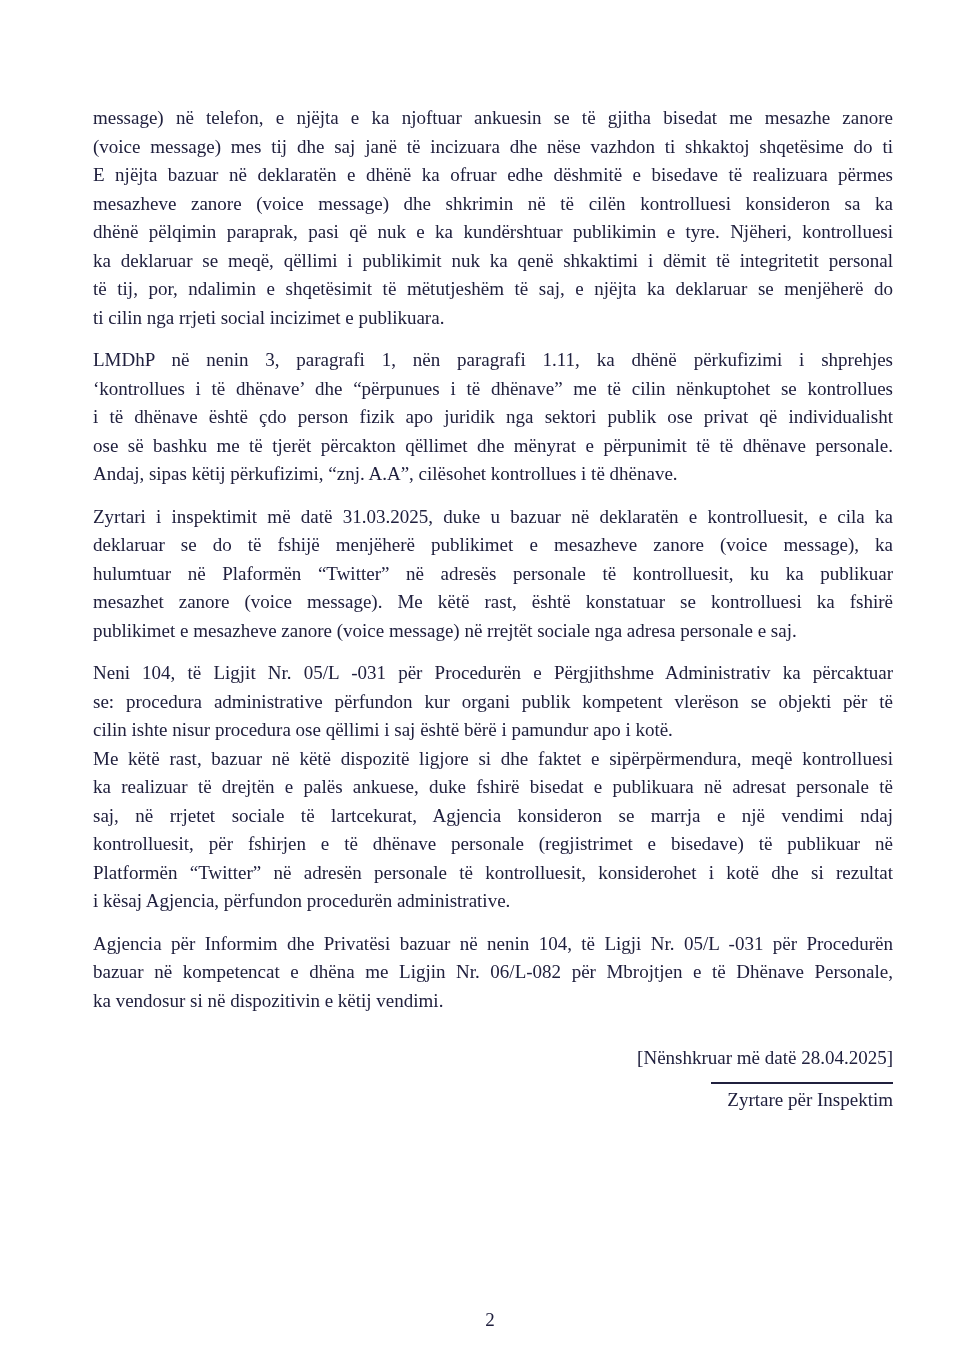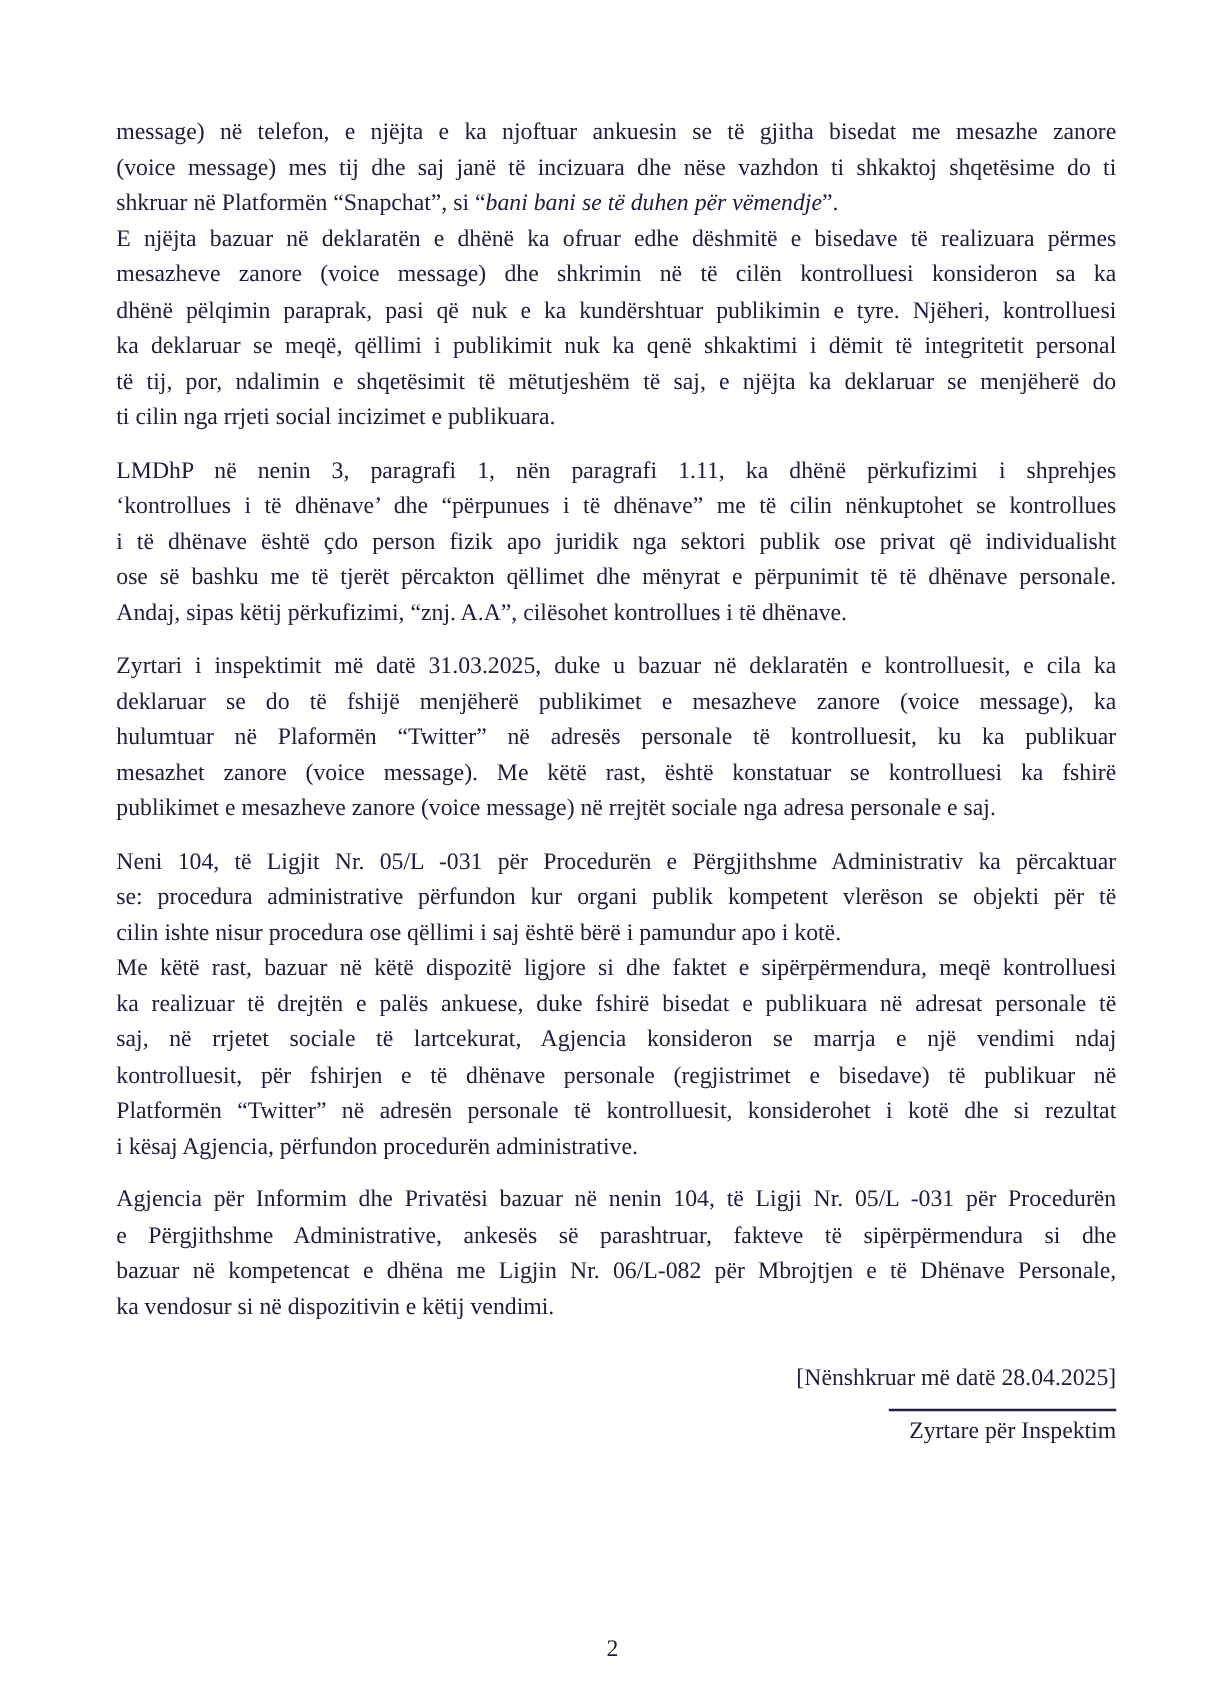--- a/index.html
+++ b/index.html
@@ -7,21 +7,21 @@
   body {
     position: relative;
     background: #ffffff;
     color: #20203e;
     font-family: "Liberation Serif", "DejaVu Serif", serif;
     overflow: hidden;
   }
   .content {
     position: absolute;
     left: 93px;
-    top: 92px;
+    top: 104px;
     width: 800px;
     font-size: 19px;
     line-height: 28.5px;
   }
   .para { margin: 0; }
   .para.gap { margin-top: 14px; }
   .line {
     text-align: justify;
     text-align-last: justify;
     text-justify: inter-word;
@@ -56,21 +56,20 @@
   }
 </style>
 </head>
 <body>
 
 <div class="content">
   <div>
       <div class="para">
         <div class="line"><span>message) në telefon, e njëjta e ka njoftuar ankuesin se të gjitha bisedat me mesazhe zanore</span></div>
         <div class="line"><span>(voice message) mes tij dhe saj janë të incizuara dhe nëse vazhdon ti shkaktoj shqetësime do ti</span></div>
-        <div class="line last"><span>shkruar në Platformën “Snapchat”, si “</span><em>bani bani se të duhen për vëmendje</em><span>”.</span></div>
       </div>
       <div class="para">
         <div class="line"><span>E njëjta bazuar në deklaratën e dhënë ka ofruar edhe dëshmitë e bisedave të realizuara përmes</span></div>
         <div class="line"><span>mesazheve zanore (voice message) dhe shkrimin në të cilën kontrolluesi konsideron sa ka</span></div>
         <div class="line"><span>dhënë pëlqimin paraprak, pasi që nuk e ka kundërshtuar publikimin e tyre. Njëheri, kontrolluesi</span></div>
         <div class="line"><span>ka deklaruar se meqë, qëllimi i publikimit nuk ka qenë shkaktimi i dëmit të integritetit personal</span></div>
         <div class="line"><span>të tij, por, ndalimin e shqetësimit të mëtutjeshëm të saj, e njëjta ka deklaruar se menjëherë do</span></div>
         <div class="line last"><span>ti cilin nga rrjeti social incizimet e publikuara.</span></div>
       </div>
       <div class="para gap">
@@ -95,21 +94,20 @@
       <div class="para">
         <div class="line"><span>Me këtë rast, bazuar në këtë dispozitë ligjore si dhe faktet e sipërpërmendura, meqë kontrolluesi</span></div>
         <div class="line"><span>ka realizuar të drejtën e palës ankuese, duke fshirë bisedat e publikuara në adresat personale të</span></div>
         <div class="line"><span>saj, në rrjetet sociale të lartcekurat, Agjencia konsideron se marrja e një vendimi ndaj</span></div>
         <div class="line"><span>kontrolluesit, për fshirjen e të dhënave personale (regjistrimet e bisedave) të publikuar në</span></div>
         <div class="line"><span>Platformën “Twitter” në adresën personale të kontrolluesit, konsiderohet i kotë dhe si rezultat</span></div>
         <div class="line last"><span>i kësaj Agjencia, përfundon procedurën administrative.</span></div>
       </div>
       <div class="para gap">
         <div class="line"><span>Agjencia për Informim dhe Privatësi bazuar në nenin 104, të Ligji Nr. 05/L -031 për Procedurën</span></div>
-        <div class="line"><span>e Përgjithshme Administrative, ankesës së parashtruar, fakteve të sipërpërmendura si dhe</span></div>
         <div class="line"><span>bazuar në kompetencat e dhëna me Ligjin Nr. 06/L-082 për Mbrojtjen e të Dhënave Personale,</span></div>
         <div class="line last"><span>ka vendosur si në dispozitivin e këtij vendimi.</span></div>
       </div>
     </div>
 
   <div class="sig-block">
     <div class="line sig-date">[Nënshkruar më datë 28.04.2025]</div>
     <div class="sig-rule"></div>
     <div class="line sig-role">Zyrtare për Inspektim</div>
   </div>

